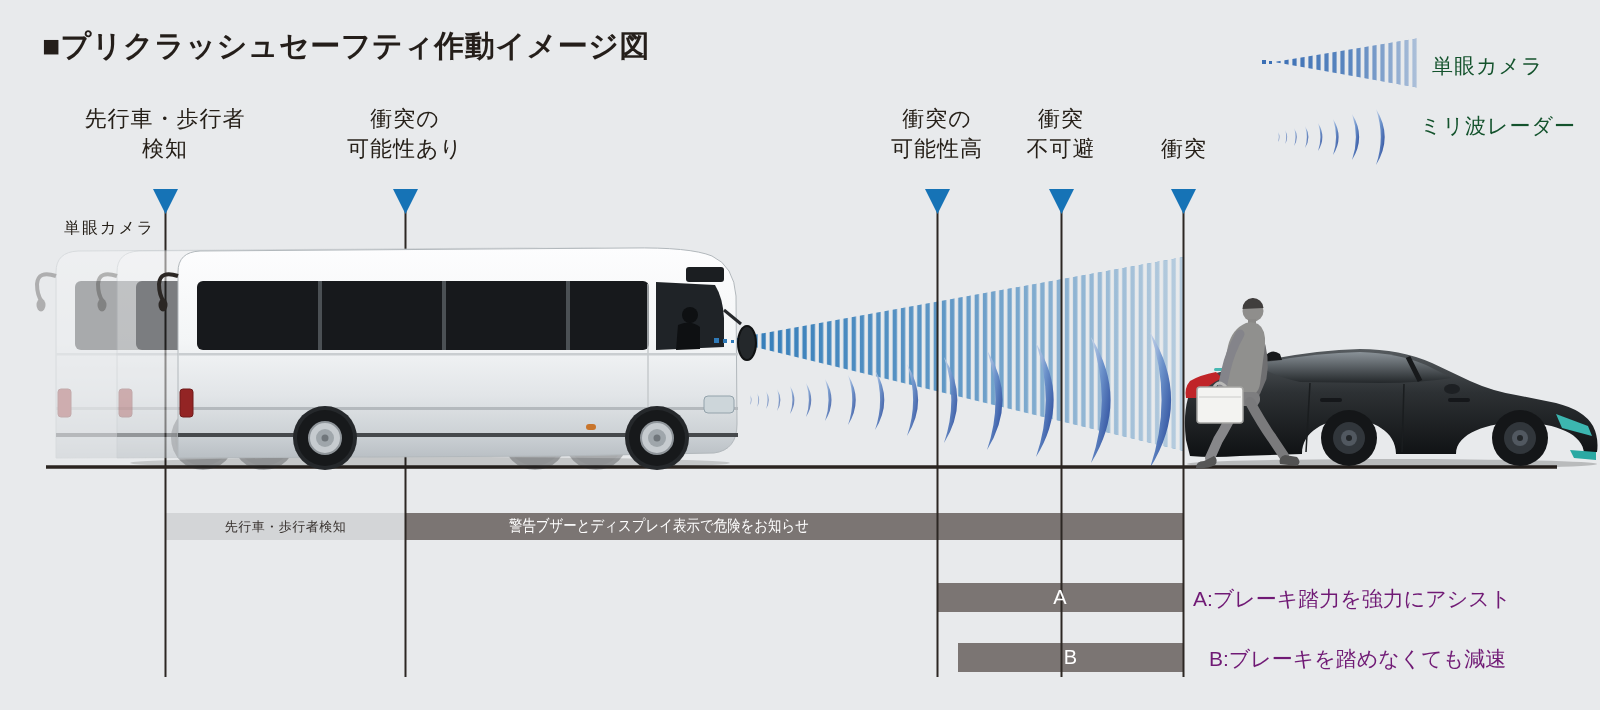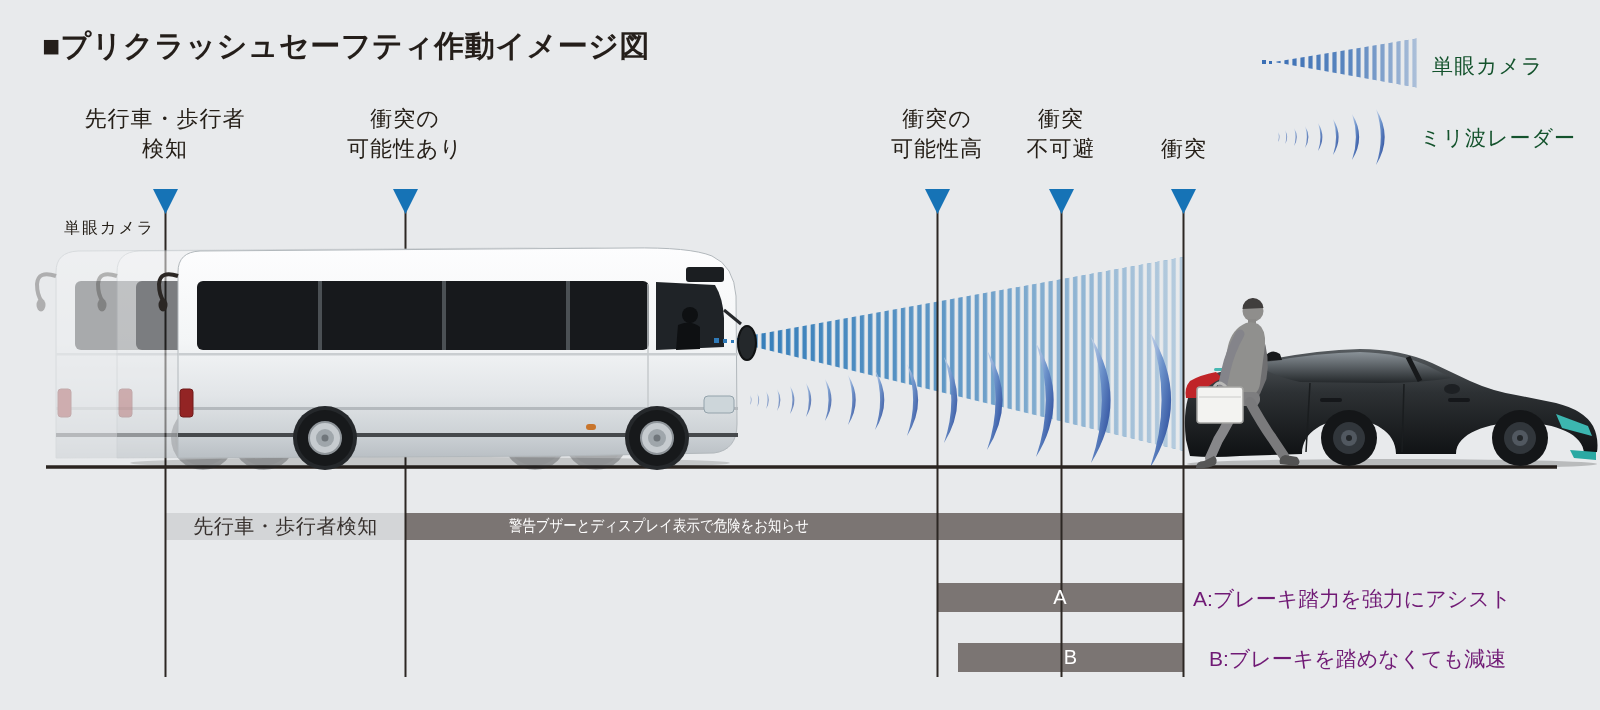--- a/index.html
+++ b/index.html
@@ -5,31 +5,31 @@
   html,body{margin:0;padding:0;background:#cfd2d5;}
   .stage{position:relative;width:1600px;height:710px;background:#e8eaec;overflow:hidden;
          font-family:"Liberation Sans","DejaVu Sans",sans-serif;color:#262019;}
   .stage svg{position:absolute;left:0;top:0;}
   .txt{position:absolute;white-space:pre-line;}
   .title{left:42px;top:26px;font-size:30px;font-weight:700;letter-spacing:0.5px;color:#241e1a;}
   .marker-label{top:84px;height:80px;display:flex;flex-direction:column;justify-content:flex-end;
                 align-items:center;text-align:center;font-size:22px;line-height:30px;letter-spacing:1px;width:260px;}
   .elapsed{left:64px;top:218px;font-size:16px;letter-spacing:2px;}
   .band-text{display:flex;align-items:center;justify-content:center;text-align:center;}
-  .band-detect{left:165px;top:513px;width:241px;height:27px;font-size:20px;color:#37312e;letter-spacing:0.5px;}
+  .band-detect{left:165px;top:513px;width:241px;height:27px;font-size:13px;color:#37312e;letter-spacing:0.5px;}
   .band-warn{left:406px;top:513px;width:506px;height:27px;font-size:16px;color:#ffffff;transform:scaleX(0.84);}
   .band-letter{font-size:20px;color:#ffffff;}
   .band-a{left:937px;top:583px;width:246px;height:29px;}
   .band-b{left:958px;top:643px;width:225px;height:29px;}
   .desc{font-size:21px;line-height:29px;color:#701a75;}
   .desc-a{left:1193px;top:584px;}
   .desc-b{left:1193px;top:644px;margin-left:16px;}
   .legend-label{font-size:21px;letter-spacing:1px;color:#14532d;}
   .legend-cam{left:1432px;top:52px;}
-  .legend-rad{left:1420px;top:124px;}
+  .legend-rad{left:1420px;top:112px;}
 </style>
 </head>
 <body>
 
 <div class="stage">
 
 <svg width="1600" height="710" viewBox="0 0 1600 710">
   <defs>
     <pattern id="camS" patternUnits="userSpaceOnUse" x="726" y="230" width="8.2" height="240">
       <rect x="2.6" y="0" width="4.4" height="240" fill="#2f7ab8"></rect>

